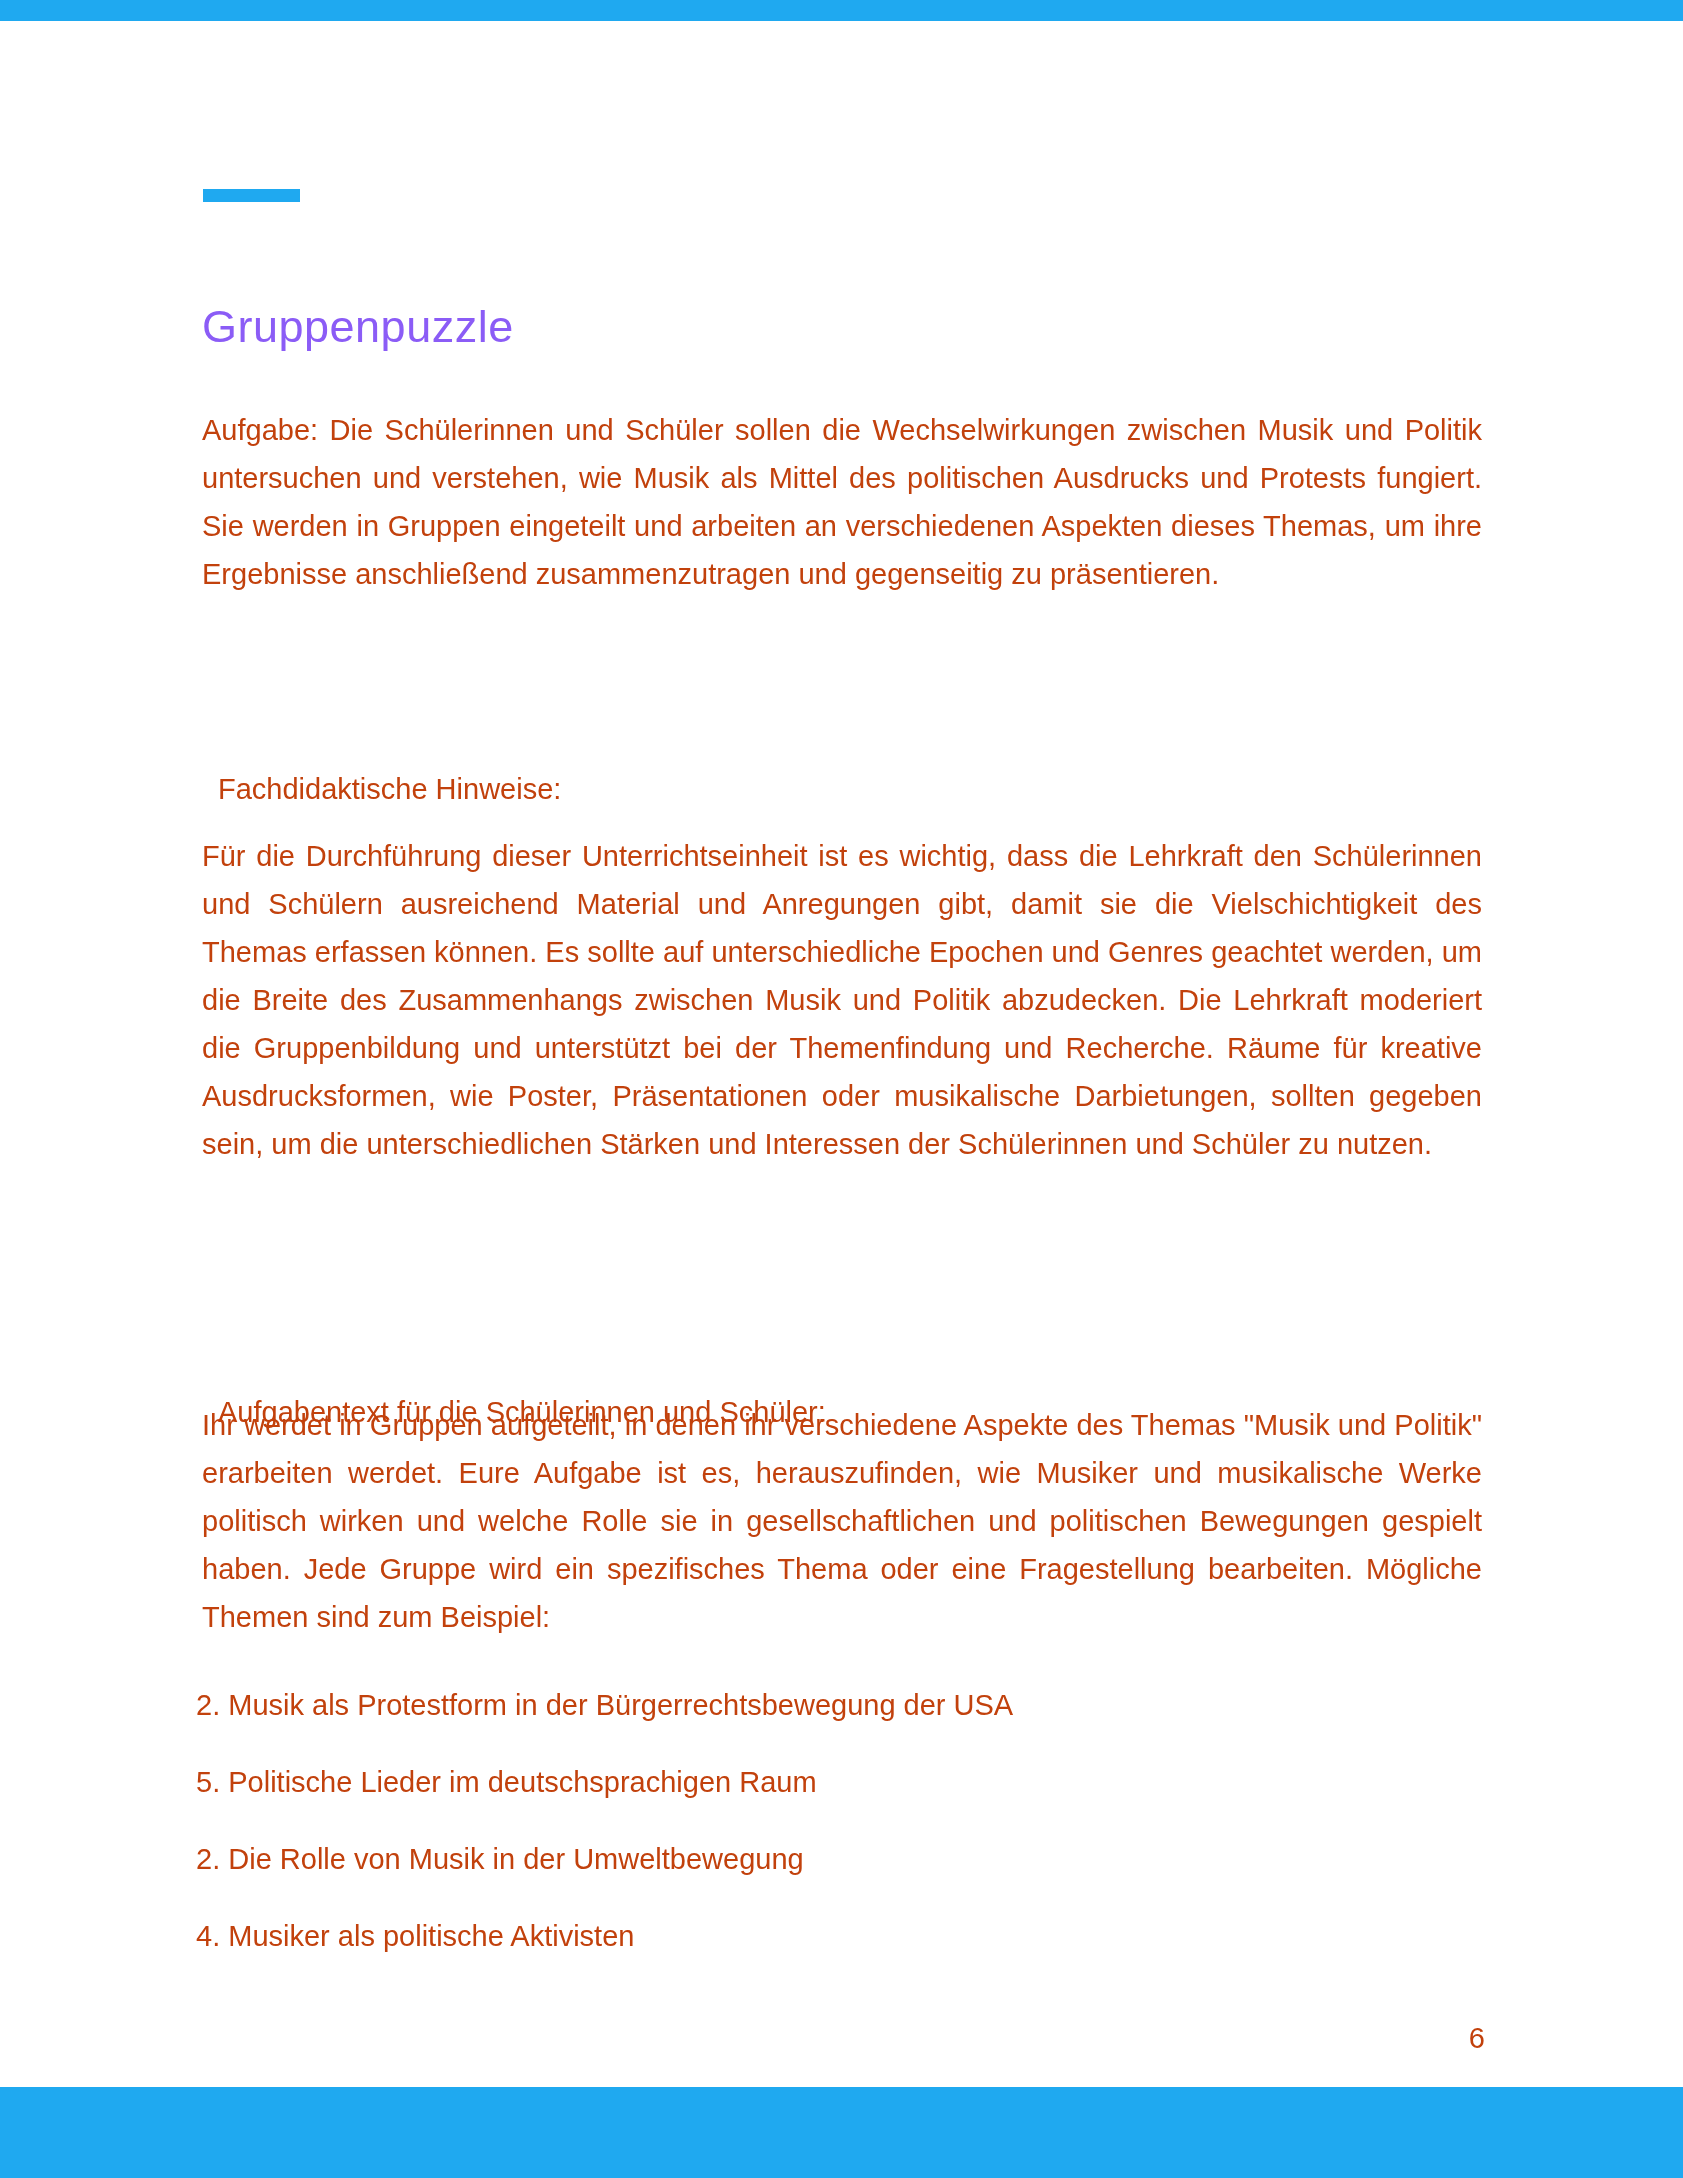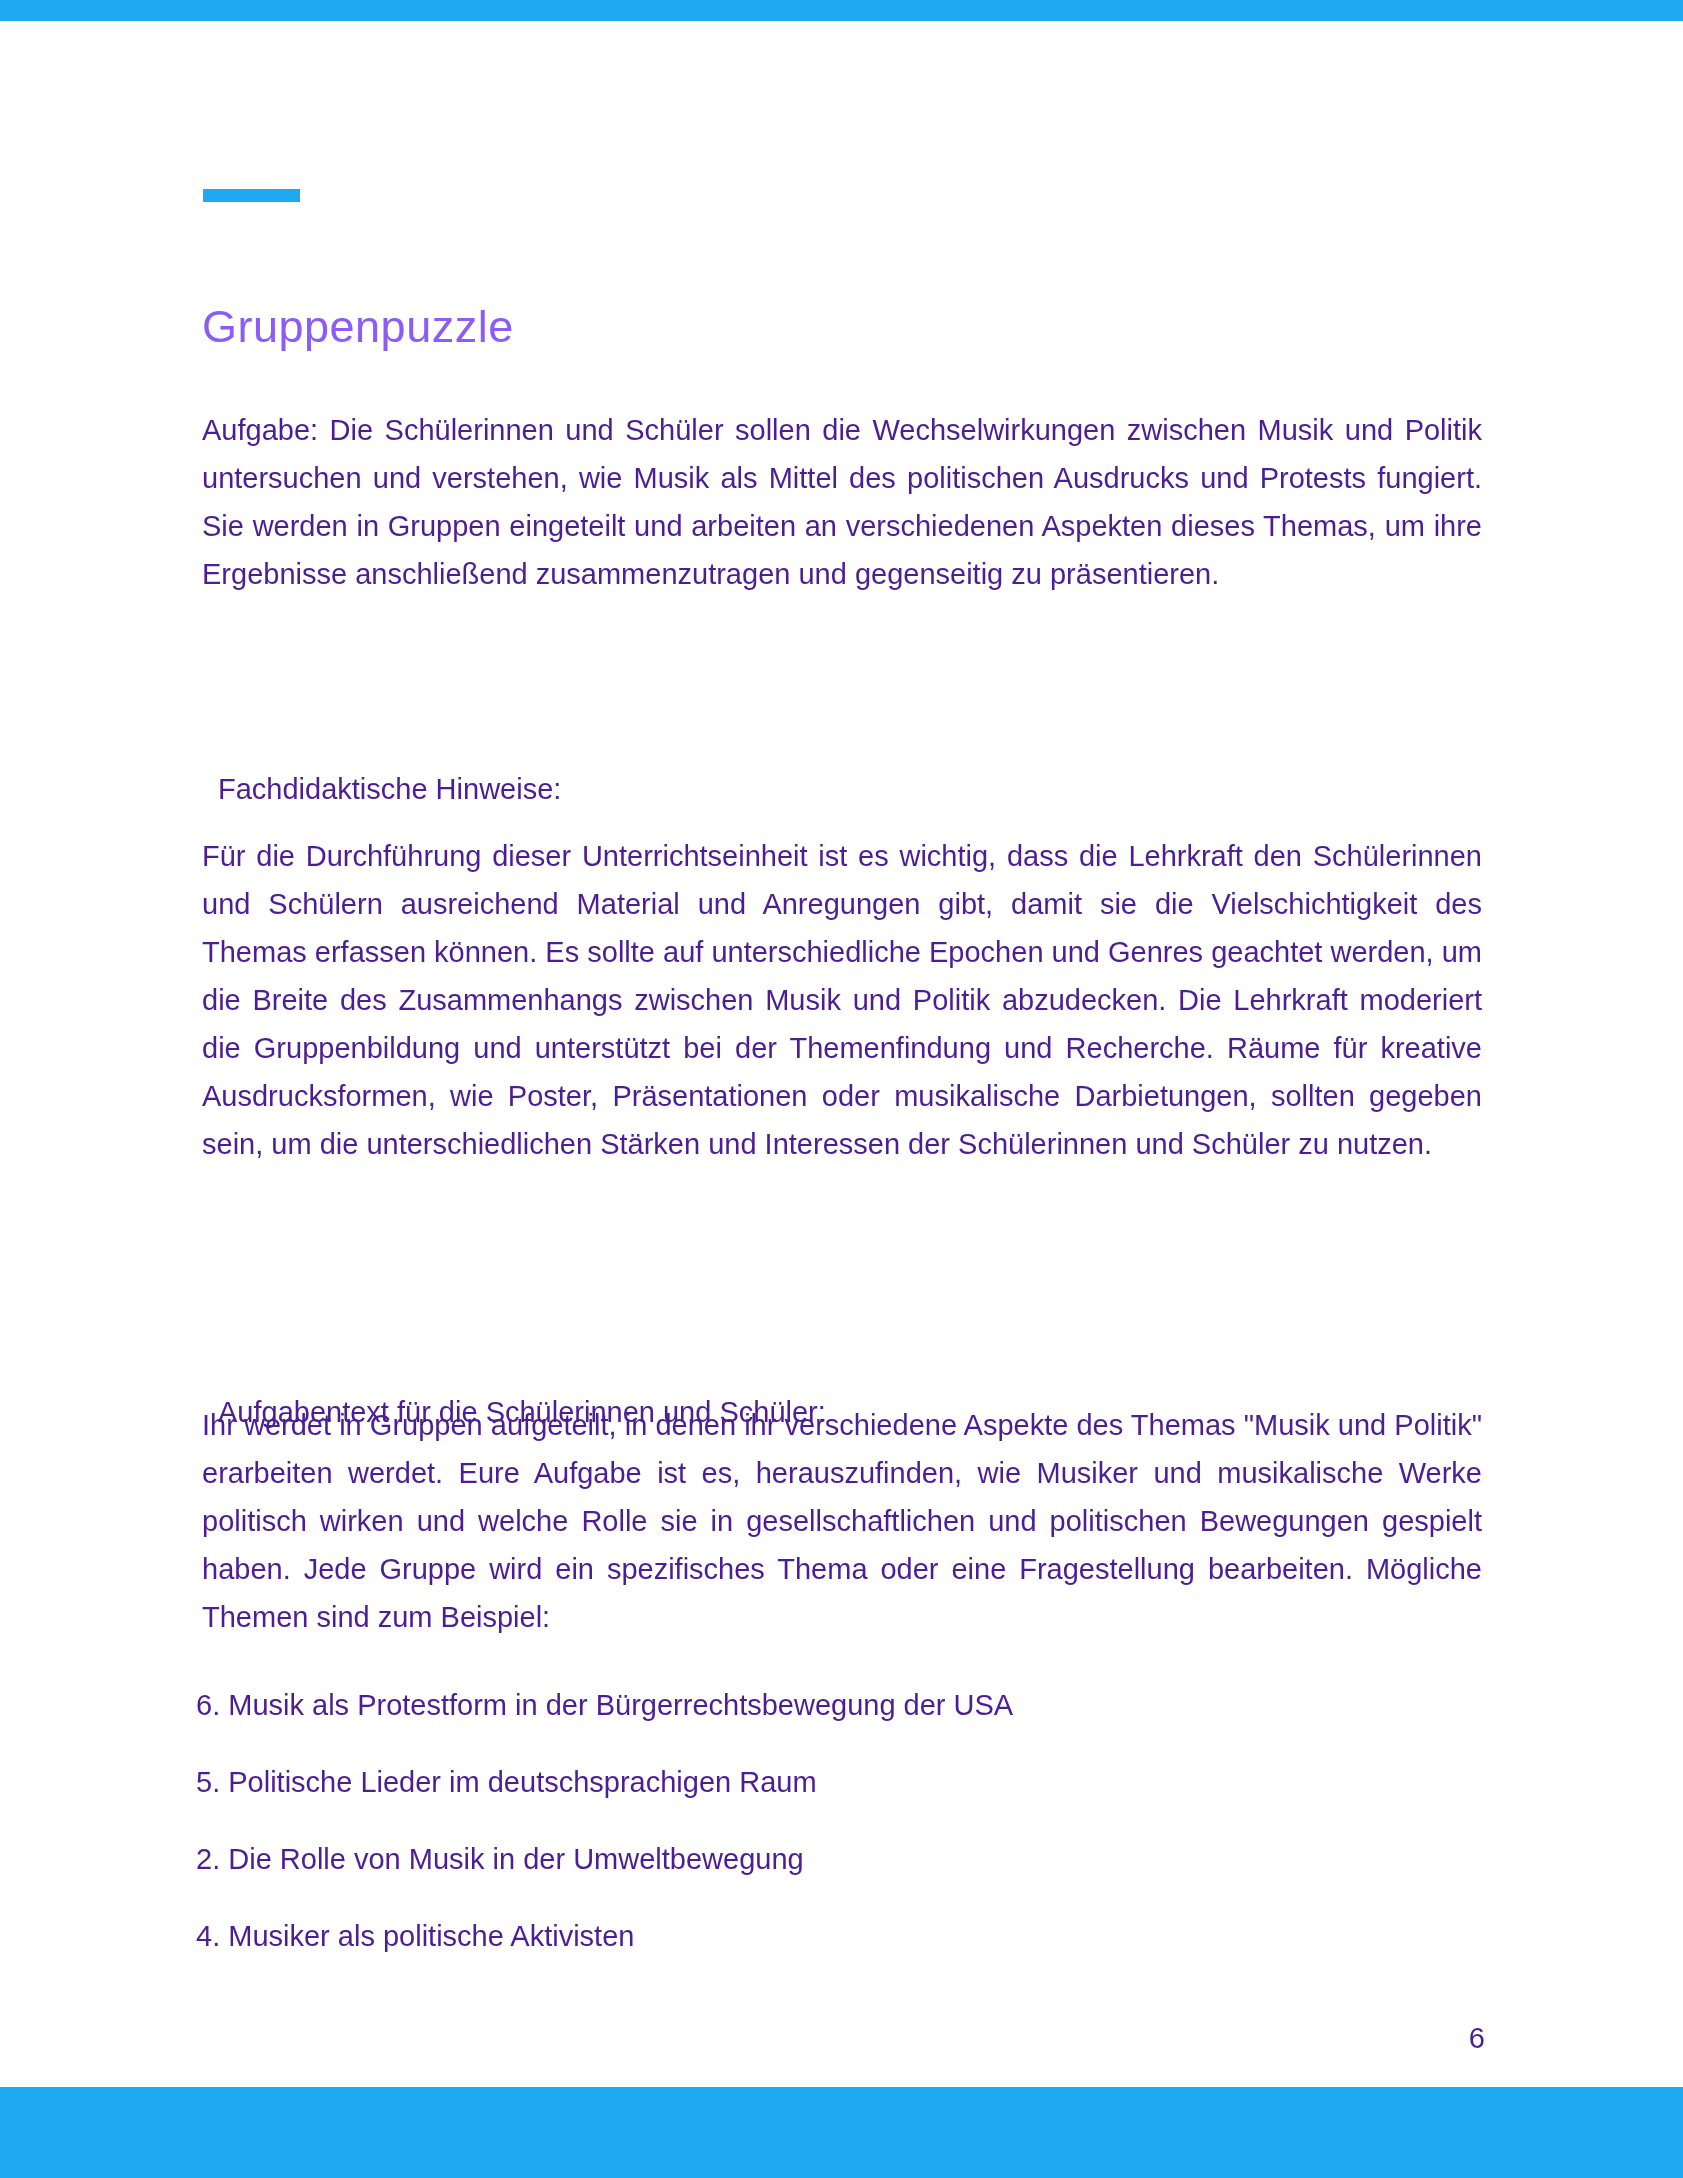--- a/index.html
+++ b/index.html
@@ -43,21 +43,21 @@
     line-height: 1;
     font-weight: 400;
     letter-spacing: 0.5px;
     color: #8b5cf6;
   }
 
   .para, .subhead, .topic-list li, .page-number {
     font-size: 29px;
     line-height: 48px;
     font-weight: 400;
-    color: #4c1d95;
+    color: #c2410c;
   }
 
   .para {
     position: absolute;
     left: 202px;
     width: 1280px;
     margin: 0;
     text-align: justify;
   }
   .para.p-intro        { top: 406px; }
@@ -108,21 +108,21 @@
 
   <h2 class="subhead h-hinweise">Fachdidaktische Hinweise:</h2>
 
   <p class="para p-hinweise">Für die Durchführung dieser Unterrichtseinheit ist es wichtig, dass die Lehrkraft den Schülerinnen und Schülern ausreichend Material und Anregungen gibt, damit sie die Vielschichtigkeit des Themas erfassen können. Es sollte auf unterschiedliche Epochen und Genres geachtet werden, um die Breite des Zusammenhangs zwischen Musik und Politik abzudecken. Die Lehrkraft moderiert die Gruppenbildung und unterstützt bei der Themenfindung und Recherche. Räume für kreative Ausdrucksformen, wie Poster, Präsentationen oder musikalische Darbietungen, sollten gegeben sein, um die unterschiedlichen Stärken und Interessen der Schülerinnen und Schüler zu nutzen.</p>
 
   <h2 class="subhead h-aufgabentext">Aufgabentext für die Schülerinnen und Schüler:</h2>
 
   <p class="para p-aufgabentext">Ihr werdet in Gruppen aufgeteilt, in denen ihr verschiedene Aspekte des Themas "Musik und Politik" erarbeiten werdet. Eure Aufgabe ist es, herauszufinden, wie Musiker und musikalische Werke politisch wirken und welche Rolle sie in gesellschaftlichen und politischen Bewegungen gespielt haben. Jede Gruppe wird ein spezifisches Thema oder eine Fragestellung bearbeiten. Mögliche Themen sind zum Beispiel:</p>
 
   <ul class="topic-list">
-    <li>6. Musik als Protestform in der Bürgerrechtsbewegung der USA</li>
+    <li>2. Musik als Protestform in der Bürgerrechtsbewegung der USA</li>
     <li>5. Politische Lieder im deutschsprachigen Raum</li>
     <li>2. Die Rolle von Musik in der Umweltbewegung</li>
     <li>4. Musiker als politische Aktivisten</li>
   </ul>
 
   <div class="page-number">6</div>
 
   <div class="bar bottom"></div>
 
 </div>

